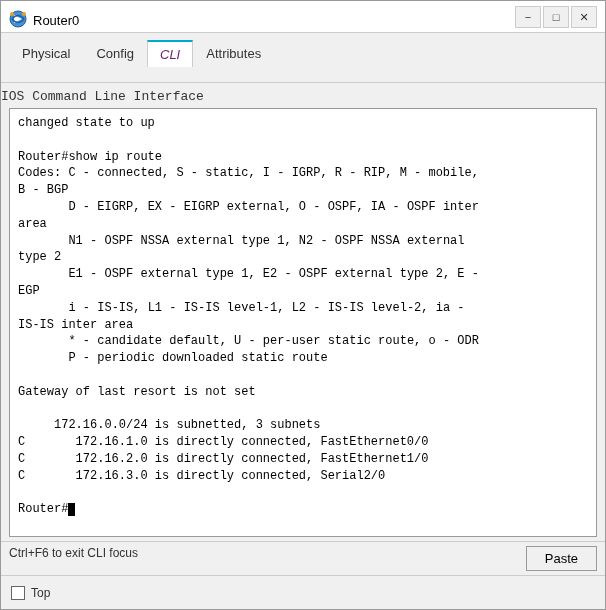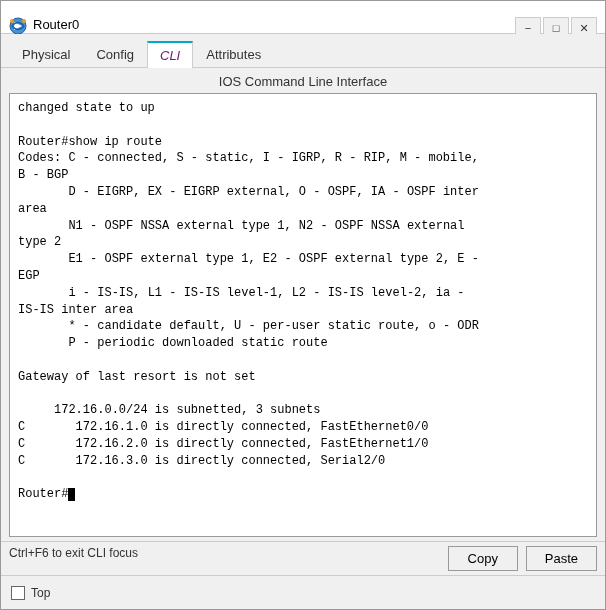--- a/index.html
+++ b/index.html
@@ -18,22 +18,22 @@
       height: 610px;
       background: #f0f0f0;
       border: 1px solid #999;
       display: flex;
       flex-direction: column;
       box-shadow: 2px 2px 8px rgba(0,0,0,0.3);
     }
     .title-bar {
       background: #fff;
       display: flex;
-      align-items: flex-start;
-      padding: 16px 8px;
+      align-items: flex-end;
+      padding: 4px 8px;
       border-bottom: 1px solid #ccc;
       height: 32px;
     }
     .title-bar-icon {
       width: 18px;
       height: 18px;
       margin-right: 6px;
       display: flex;
       align-items: center;
       justify-content: center;
@@ -61,21 +61,21 @@
       display: flex;
       align-items: center;
       justify-content: center;
       font-size: 11px;
       color: #333;
     }
 
     .tabs {
       display: flex;
       background: #f0f0f0;
-      padding: 6px 8px 0 8px;
+      padding: 6px 8px 16px 8px;
       border-bottom: 1px solid #ccc;
       gap: 0;
     }
     .tab {
       padding: 5px 12px;
       font-size: 13px;
       cursor: pointer;
       border: 1px solid transparent;
       border-bottom: none;
       background: transparent;
@@ -87,25 +87,26 @@
       background: #fff;
       border-color: #ccc;
       border-bottom-color: #fff;
       color: #701a75;
       font-weight: 500;
       border-top: 2px solid #00aacc;
       font-style: italic;
     }
 
     .section-header {
-      text-align: center;
+      text-align: left;
       padding: 6px 0 4px 0;
       font-size: 13px;
       color: #333;
       background: #f0f0f0;
+      font-family: Liberation Mono, monospace;
     }
 
     .cli-area {
       flex: 1;
       margin: 0 8px 4px 8px;
       background: #fff;
       border: 1px solid #999;
       display: flex;
       overflow: hidden;
       position: relative;
@@ -241,21 +242,20 @@
      172.16.0.0/24 is subnetted, 3 subnets
 C       172.16.1.0 is directly connected, FastEthernet0/0
 C       172.16.2.0 is directly connected, FastEthernet1/0
 C       172.16.3.0 is directly connected, Serial2/0
 
 Router#<span class="cursor"></span></div>
   </div>
 
   <div class="bottom-bar">
     <span class="bottom-hint">Ctrl+F6 to exit CLI focus</span>
-    <button class="action-btn">Copy</button>
     <button class="action-btn">Paste</button>
   </div>
 
   <div class="footer">
     <div class="checkbox"></div>
     <span class="footer-label">Top</span>
   </div>
 </div>
 
 </body></html>

